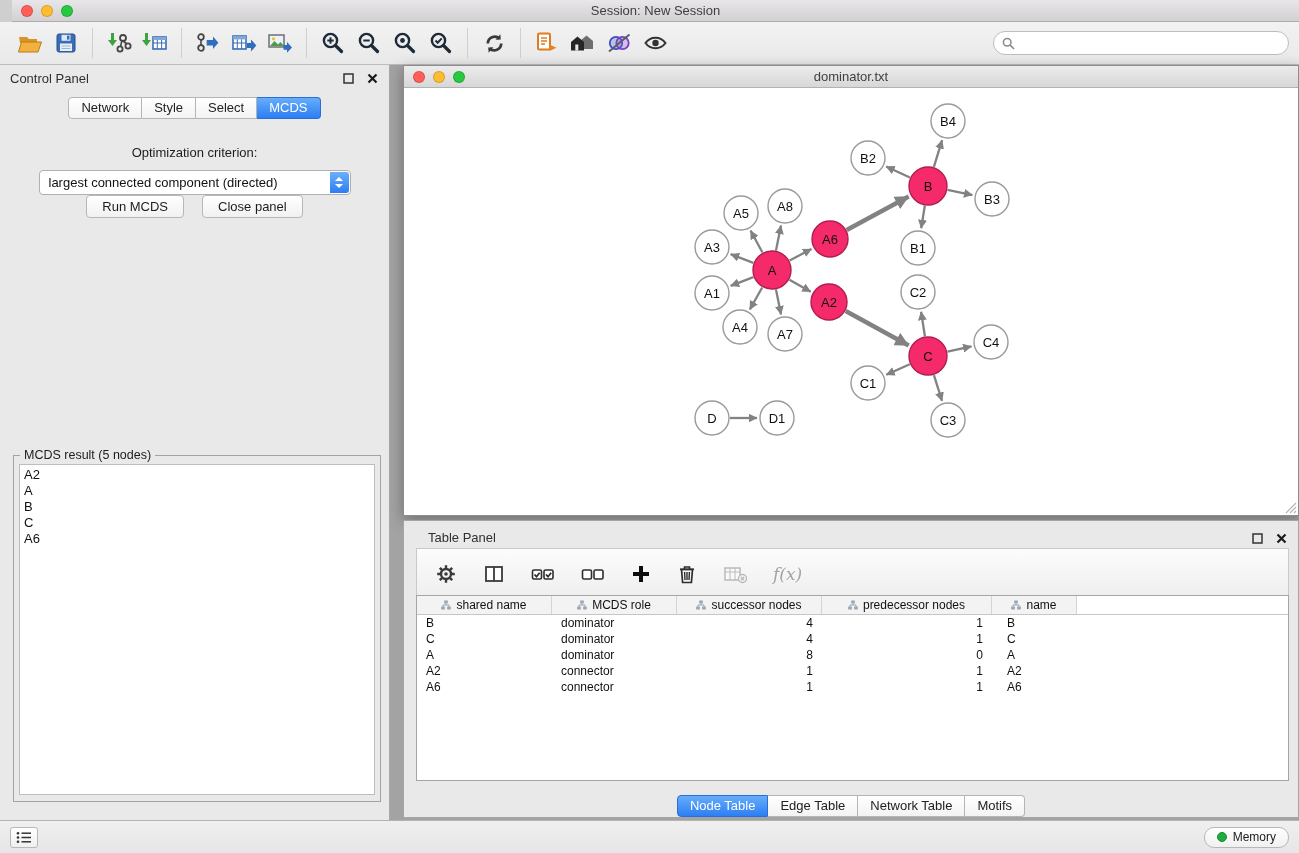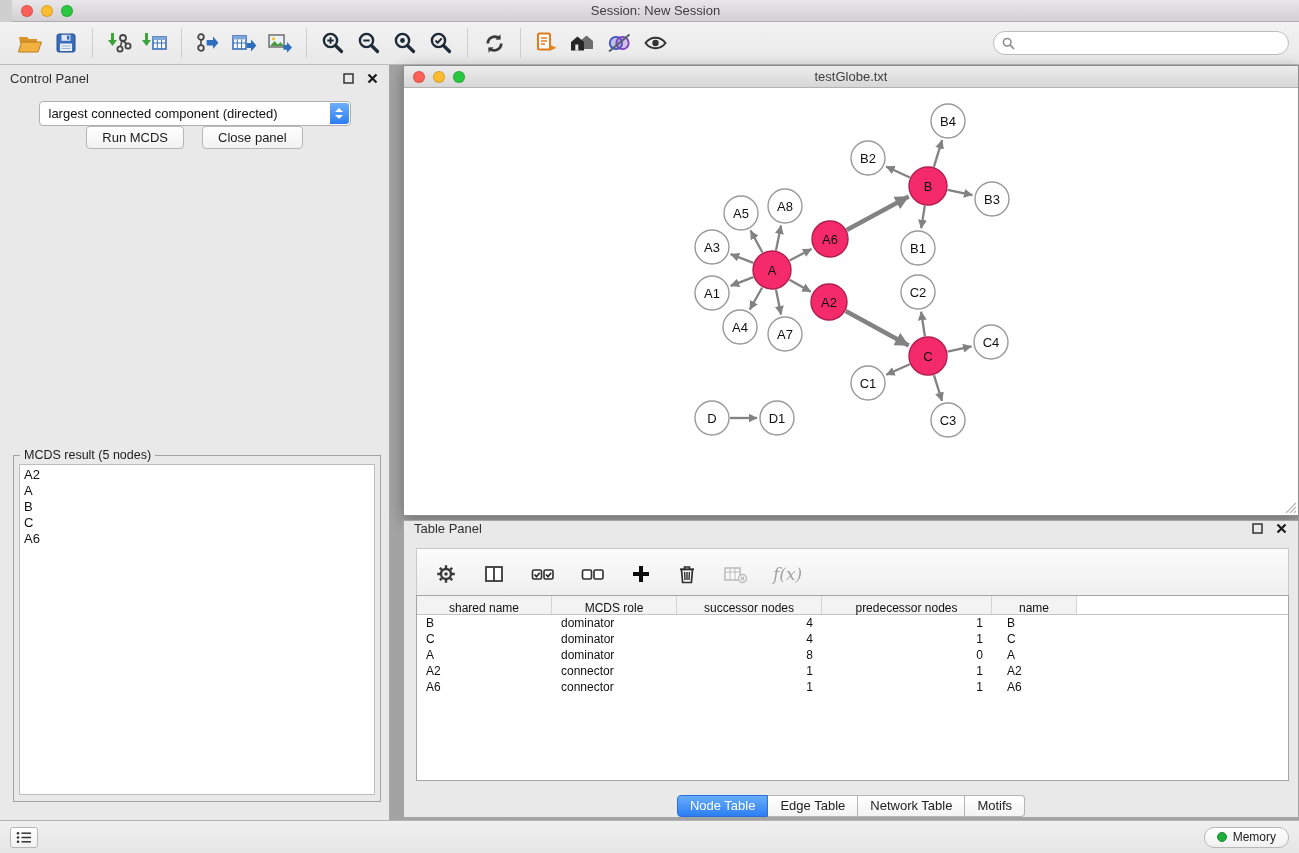--- a/index.html
+++ b/index.html
@@ -99,36 +99,36 @@
     border-bottom:1px solid #b2b2b2; position:relative;
     display:flex; align-items:center; justify-content:center;
   }
   .net-canvas { position:relative; width:894px; height:427px; background:#fff; overflow:hidden; }
   .resize-corner { position:absolute; right:1px; bottom:1px; }
   
   .table-panel {
     position:absolute; left:403px; top:455px; right:0; bottom:2px;
     background:#e9e9e9; border:1px solid #a5a5a5;
   }
-  .tp-header { height:24px; display:flex; align-items:flex-start; padding:0 10px; }
+  .tp-header { height:24px; display:flex; align-items:flex-end; padding:0 10px;margin-left:14px; }
   .tp-toolbar {
     margin:3px 9px 0 12px; height:52px;
     background:linear-gradient(#fcfcfc,#eeeeee); border:1px solid #c9c9c9;
     display:flex; align-items:center; gap:26px; padding-left:18px;
   }
   .tpbtn { display:flex; align-items:center; justify-content:center; cursor:default; }
   .fx { font-family:"DejaVu Serif", serif; font-style:italic; font-size:17px; color:#a3a3a3; }
   .tp-table {
     position:absolute; left:12px; right:9px; top:74px; bottom:36px;
     background:#fff; border:1px solid #a5a5a5; overflow:hidden; font-size:12px;
   }
   .thead { display:flex; height:19px; background:#f3f3f3; border-bottom:1px solid #c6c6c6; }
   .th {
     display:flex; align-items:center; justify-content:center; gap:5px;
-    border-right:1px solid #d4d4d4; color:#111; cursor:default;flex-direction:column;
+    border-right:1px solid #d4d4d4; color:#111; cursor:default;
   }
   .th.filler { flex:1; border-right:none; background:#fff; }
   .c0{width:135px}.c1{width:125px}.c2{width:145px}.c3{width:170px}.c4{width:85px}
   .tr { display:flex; height:16px; line-height:16px; }
   .td { padding:0 9px; color:#111; overflow:hidden; white-space:nowrap; }
   .td.num { text-align:right; }
   .td.name-col { padding-left:15px; }
   .tp-tabs { position:absolute; bottom:0; left:0; right:0; display:flex; justify-content:center;text-align:center; }
   
   .statusbar {
@@ -349,20 +349,27 @@
                 <rect x="1" y="1" width="9" height="9" fill="none" stroke="#333" stroke-width="1.5"></rect>
               </svg>
             </span>
           <span class="hdr-ic">
               <svg width="11" height="11" viewBox="0 0 11 11">
                 <path d="M1.5 1.5 L9.5 9.5 M9.5 1.5 L1.5 9.5" stroke="#1a1a1a" stroke-width="2.2"></path>
               </svg>
             </span>
         </span>
       </div>
+      <div class="segmented cp-tabs">
+          <div class="seg">Network</div>
+          <div class="seg">Style</div>
+          <div class="seg">Select</div>
+          <div class="seg active">MCDS</div>
+        </div>
+      <div class="cp-opt-label">Optimization criterion:</div>
       <div class="select">
         <span>largest connected component (directed)</span>
         <span class="stepper">
             <span class="arr-up"></span>
             <span class="arr-dn"></span>
           </span>
       </div>
       <div class="cp-buttons">
         <button class="btn">Run MCDS</button>
         <button class="btn">Close panel</button>
@@ -379,21 +386,21 @@
       </div>
     </div>
 
     <div class="net-window">
       <div class="net-titlebar">
         <div class="traffic" style="top:5px;">
           <div class="light red"></div>
           <div class="light yellow"></div>
           <div class="light green"></div>
         </div>
-        <div class="win-title">testGlobe.txt</div>
+        <div class="win-title">dominator.txt</div>
       </div>
       <div class="net-canvas">
         <svg id="graph-svg" width="894" height="427" viewBox="0 0 894 427">
             <defs>
               <marker id="arrow" markerWidth="9" markerHeight="9" refX="8.5" refY="4.5" orient="auto" markerUnits="userSpaceOnUse">
                 <path d="M0,0 L9,4.5 L0,9 Z" fill="#828282"></path>
               </marker>
               <marker id="arrowT" markerWidth="14" markerHeight="14" refX="13.5" refY="7" orient="auto" markerUnits="userSpaceOnUse">
                 <path d="M0,0 L14,7 L0,14 Z" fill="#828282"></path>
               </marker>

